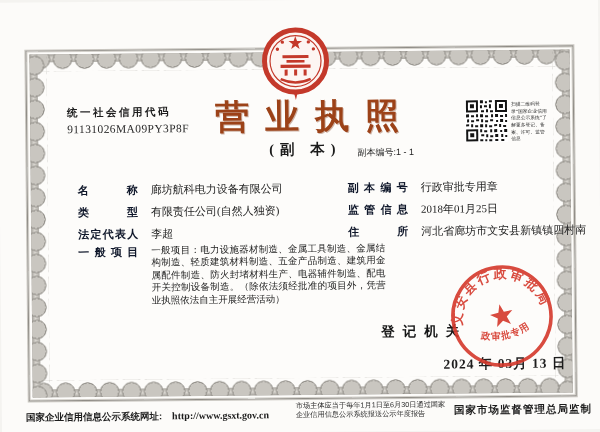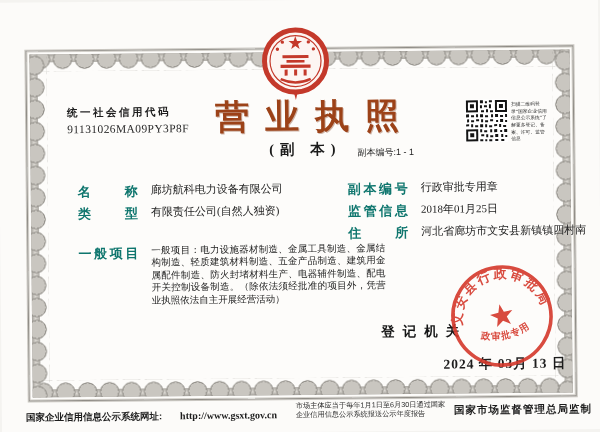--- a/index.html
+++ b/index.html
@@ -28,30 +28,30 @@
   .credit-label{font-family:"Liberation Sans",sans-serif;font-weight:bold;font-size:10.5px;letter-spacing:2.5px;color:#1d1d1d;}
   .credit-code{margin-top:3px;font-size:11.5px;letter-spacing:.4px;color:#2a2a2a;}
   .emblem{left:262px;top:24px;z-index:3;}
   .title{left:150px;top:94px;width:300px;text-align:center;font-size:34px;font-weight:bold;color:#9c4218;letter-spacing:16px;padding-left:16px;z-index:2;text-shadow:1px 1px 0 rgba(120,46,12,.35);}
   .subtitle{left:150px;top:140px;width:300px;text-align:center;font-size:14.5px;font-weight:600;color:#1b1b1b;letter-spacing:6px;padding-left:6px;z-index:2;}
   .copyno{left:358px;top:147px;font-size:9px;color:#1b1b1b;z-index:2;font-family:Liberation Sans, sans-serif;}
   .qr{left:466px;top:101px;z-index:2;}
   .qr-caption{left:512px;top:103px;width:46px;font-size:6px;line-height:1.45;color:#2c2c2c;transform:scale(.8);transform-origin:0 0;z-index:2;}
   
   .row{position:absolute;z-index:2;white-space:nowrap;}
-  .flabel{display:inline-block;width:60px;font-family:"Liberation Sans",sans-serif;font-weight:bold;font-size:13px;color:#0f766e;text-align:justify;text-align-last:justify;text-justify:inter-character;vertical-align:top;}
+  .flabel{display:inline-block;width:60px;font-family:"Liberation Sans",sans-serif;font-weight:bold;font-size:11px;color:#0f172a;text-align:justify;text-align-last:justify;text-justify:inter-character;vertical-align:top;}
   .fvalue{display:inline-block;margin-left:9px;font-size:11px;color:#232323;vertical-align:top;}
   .fvalue.wrap{white-space:normal;width:234px;font-size:9.5px;line-height:12.4px;text-align:justify;}
   .reg-label{left:380px;top:324px;font-family:"Liberation Sans",sans-serif;font-weight:bold;font-size:13.5px;letter-spacing:8px;color:#151515;z-index:2;}
   .seal{left:448px;top:265px;z-index:4;transform:rotate(-12deg);opacity:.9;}
   .issue-date{left:442px;top:357px;font-size:13.5px;font-weight:bold;letter-spacing:1px;color:#1d1d1d;z-index:2;}
   
   .footer-left{left:24px;top:404px;z-index:2;white-space:nowrap;}
   .footer-left .lbl{font-family:"Liberation Sans",sans-serif;font-weight:bold;font-size:9.5px;color:#1c1c1c;}
-  .footer-left .url{font-weight:bold;font-size:10px;margin-left:14px;color:#1c1c1c;}
+  .footer-left .url{font-weight:bold;font-size:10px;margin-left:6px;color:#1c1c1c;}
   .footer-mid{left:294px;top:402px;width:154px;font-size:7.2px;line-height:8.6px;color:#2a2a2a;z-index:2;font-family:"Liberation Sans",sans-serif;}
   .footer-right{left:452px;top:405px;font-family:"Liberation Sans",sans-serif;font-weight:bold;font-size:10.5px;color:#1c1c1c;z-index:2;letter-spacing:1px;}
 </style>
 </head>
 <body>
 
 <div class="paper">
 
   <div class="frame">
     <div class="band h top"></div>
@@ -110,20 +110,24 @@
   <div class="abs qr-caption">扫描二维码登录“国家企业信用信息公示系统”了解更多登记、备案、许可、监管信息</div>
 
   <div class="row" style="left:78px;top:181px;">
     <span class="flabel">名称</span>
     <span class="fvalue">廊坊航科电力设备有限公司</span>
   </div>
   <div class="row" style="left:78px;top:203px;">
     <span class="flabel">类型</span>
     <span class="fvalue">有限责任公司(自然人独资)</span>
   </div>
+  <div class="row" style="left:78px;top:225px;">
+    <span class="flabel">法定代表人</span>
+    <span class="fvalue">李超</span>
+  </div>
   <div class="row" style="left:78px;top:243px;">
     <span class="flabel">一般项目</span>
     <span class="fvalue wrap">一般项目：电力设施器材制造、金属工具制造、金属结构制造、轻质建筑材料制造、五金产品制造、建筑用金属配件制造、防火封堵材料生产、电器辅件制造、配电开关控制设备制造。（除依法须经批准的项目外，凭营业执照依法自主开展经营活动）</span>
   </div>
 
   <div class="row" style="left:348px;top:181px;">
     <span class="flabel">副本编号</span>
     <span class="fvalue">行政审批专用章</span>
   </div>
   <div class="row" style="left:348px;top:203px;">

